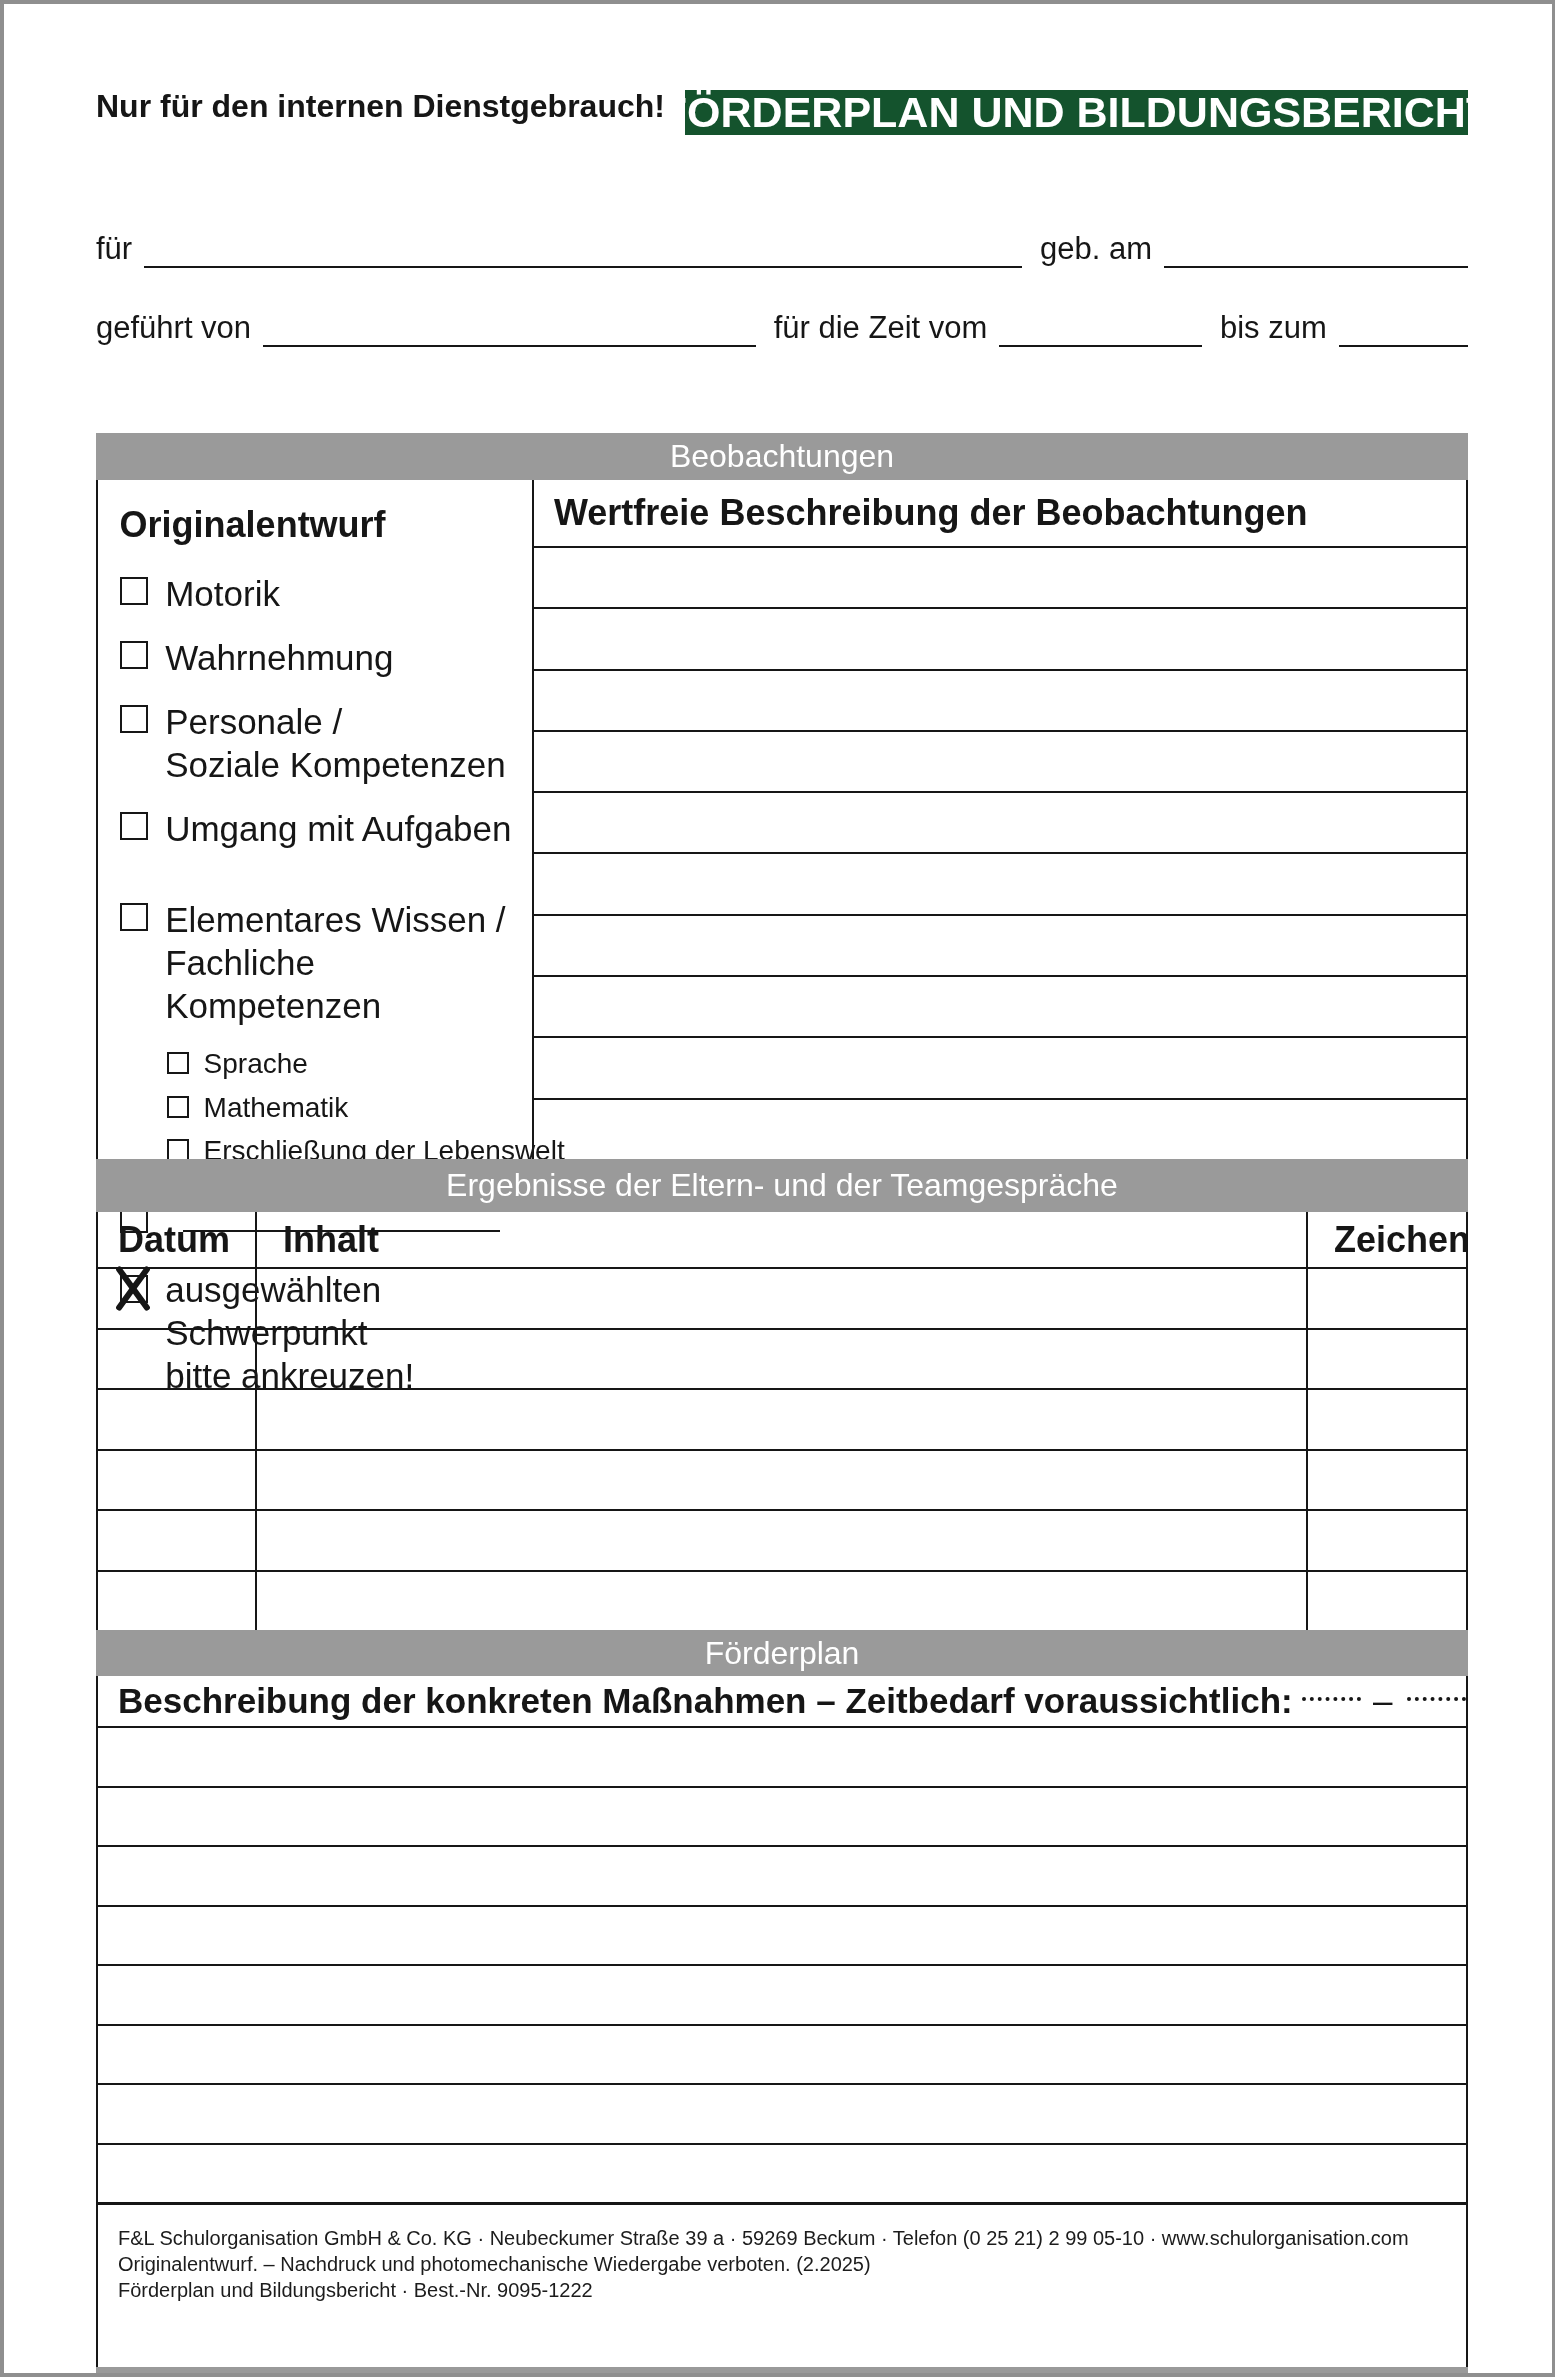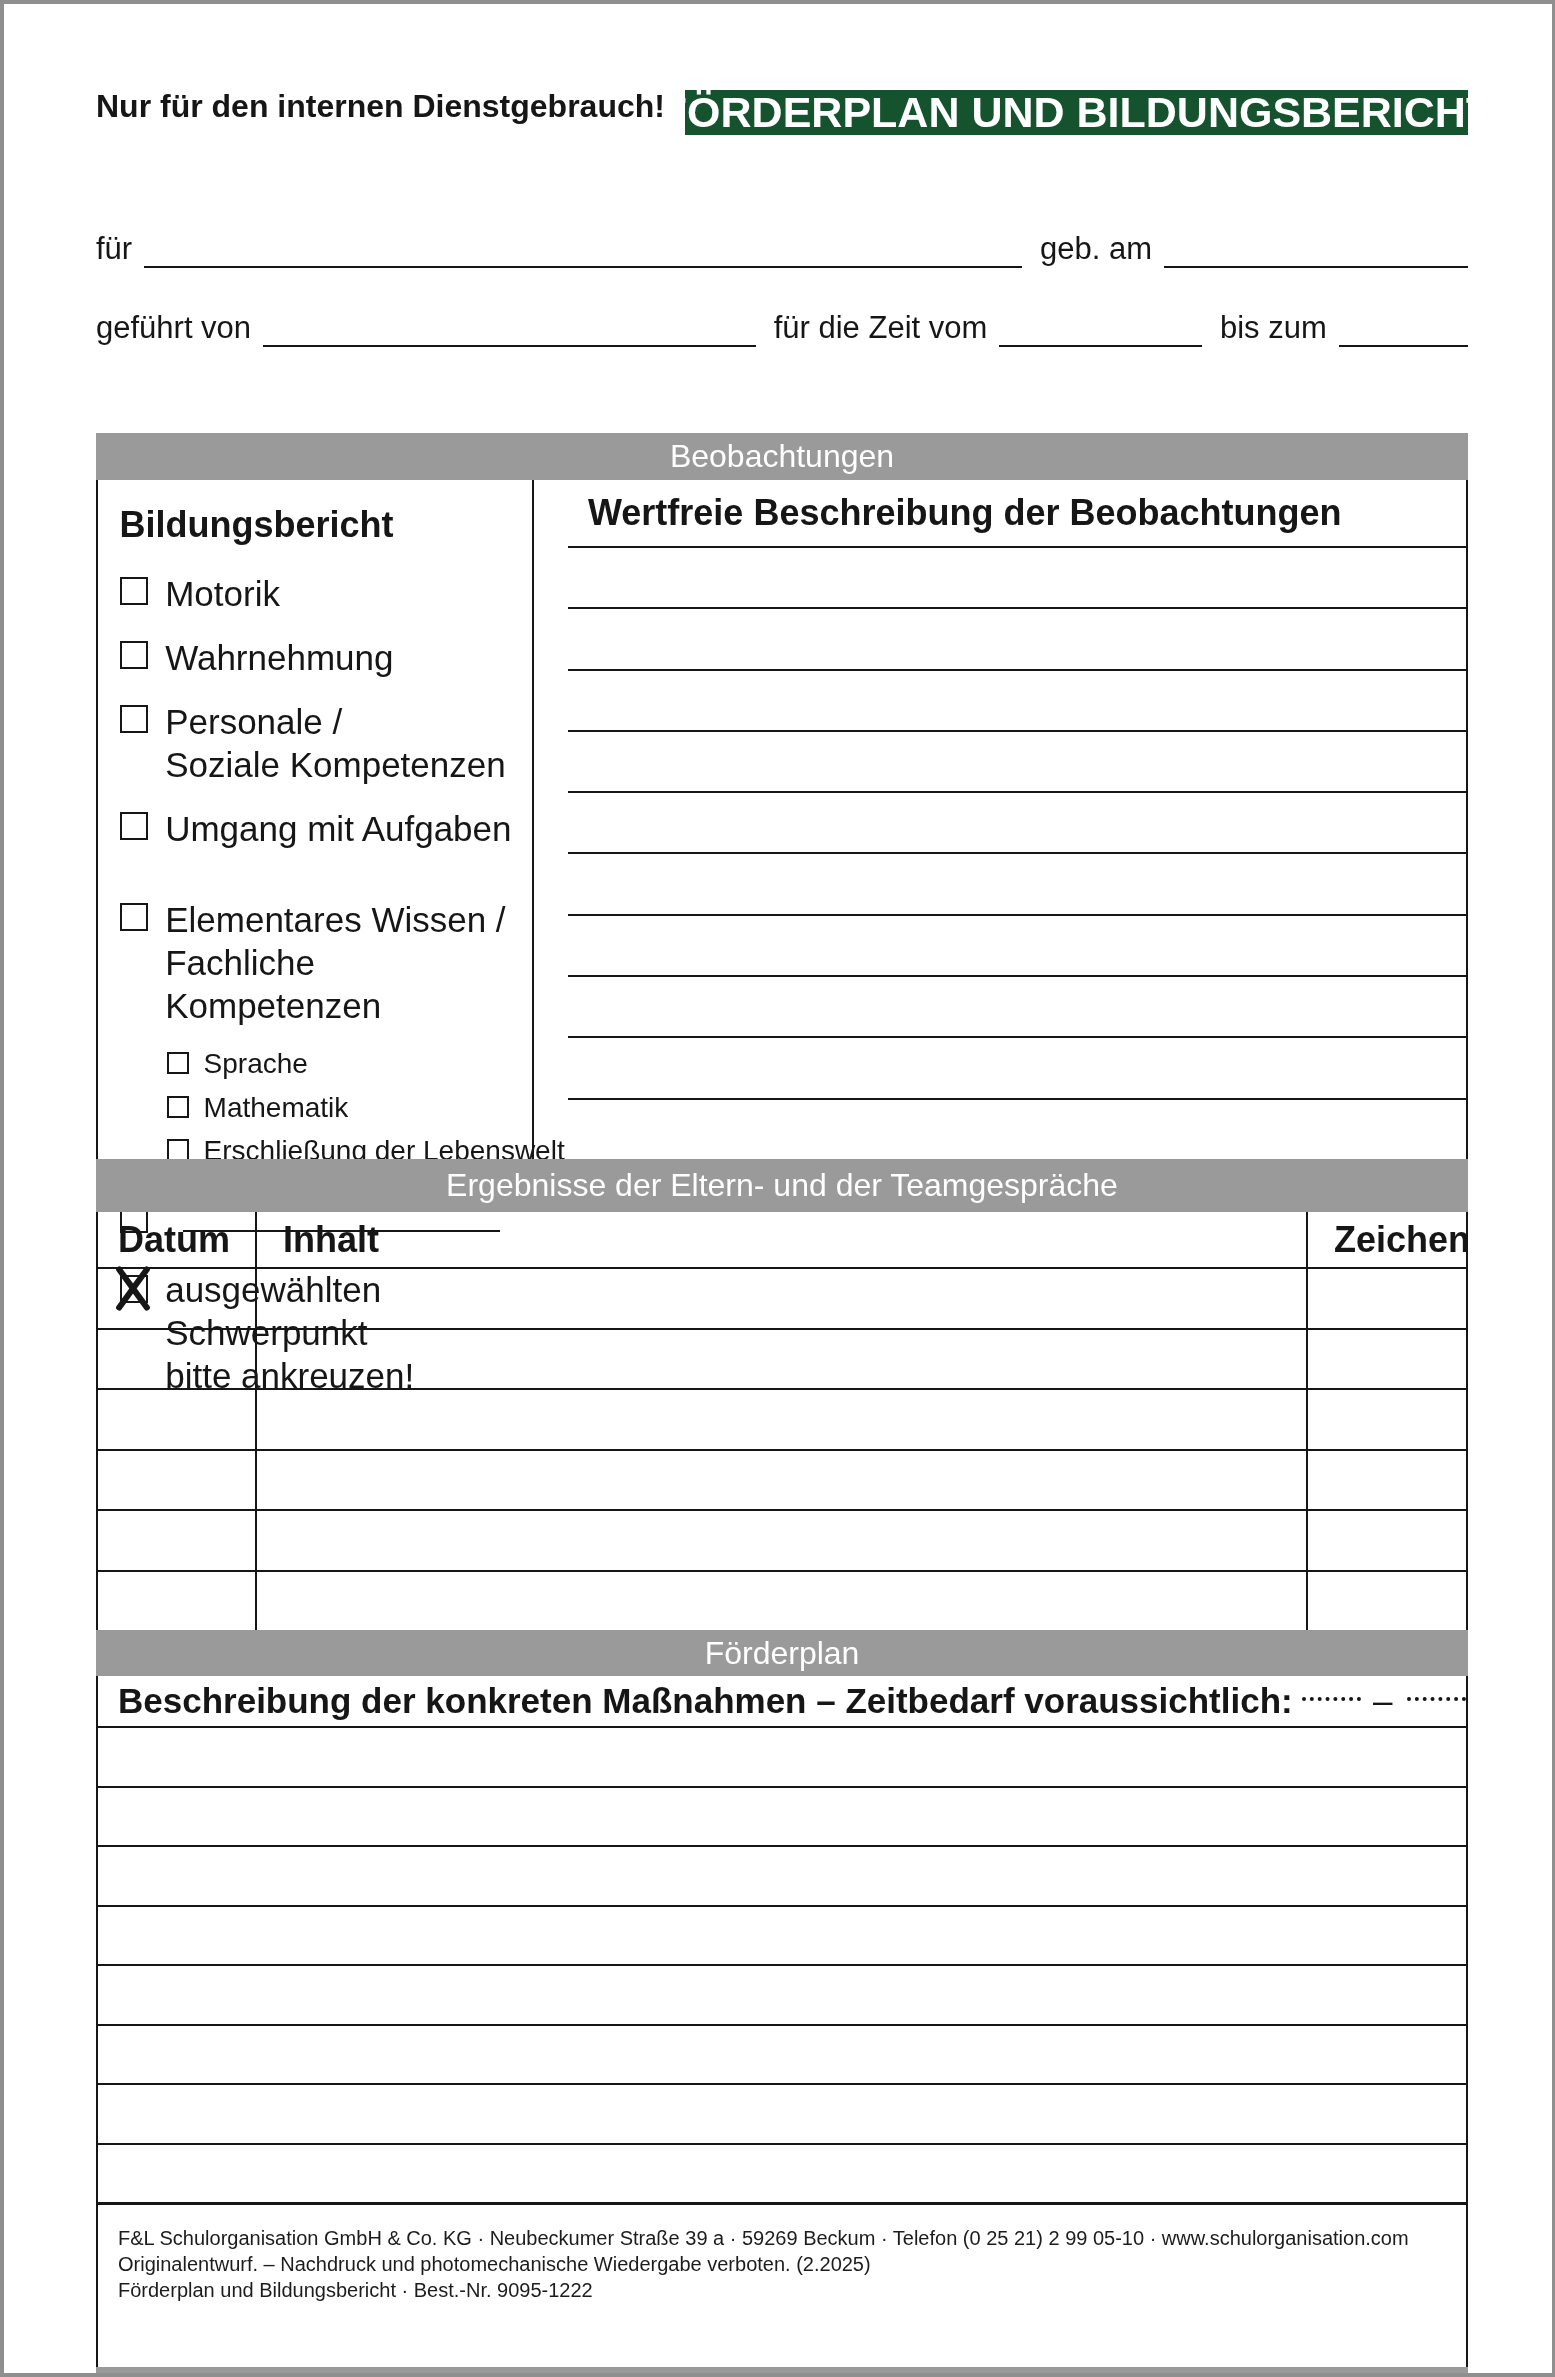--- a/index.html
+++ b/index.html
@@ -108,21 +108,21 @@
     margin: 6.8px 17.6px 0 0;
   }
   .x-box::before, .x-box::after {
     content: ""; position: absolute;
     width: 6px; height: 53px;
     background: #161616; border-radius: 2.7px;
     left: 8px; top: -15px;
   }
   .x-box::before { transform: rotate(36deg); }
   .x-box::after  { transform: rotate(-36deg); }
-  .beob-right { flex: 1; display: flex; flex-direction: column; padding-left: 34px; }
+  .beob-right { flex: 1; display: flex; flex-direction: column; }
   .rc-header {
     height: 68px; flex: none;
     border-bottom: 2.7px solid #161616;
     display: flex; align-items: center;
     padding-left: 20px;
     font-size: 36px; font-weight: 700;
   }
   .rc-rows { flex: 1; display: flex; flex-direction: column; }
   .rc-row { flex: 1; border-bottom: 2px solid #161616; }
   .rc-row:last-child { border-bottom: none; }
@@ -200,21 +200,21 @@
 </div>
 
 <div class="content">
 
   <div class="bar bar-1">
     <span>Beobachtungen</span>
   </div>
 
   <div class="beob-body">
     <div class="beob-left">
-      <div class="col-head">Bildungsbericht</div>
+      <div class="col-head">Originalentwurf</div>
 
       <div class="cb-list">
         <div class="cb-item">
           <span class="cb-box"></span>
           <div class="cb-text">Motorik</div>
         </div>
         <div class="cb-item">
           <span class="cb-box"></span>
           <div class="cb-text">Wahrnehmung</div>
         </div>

